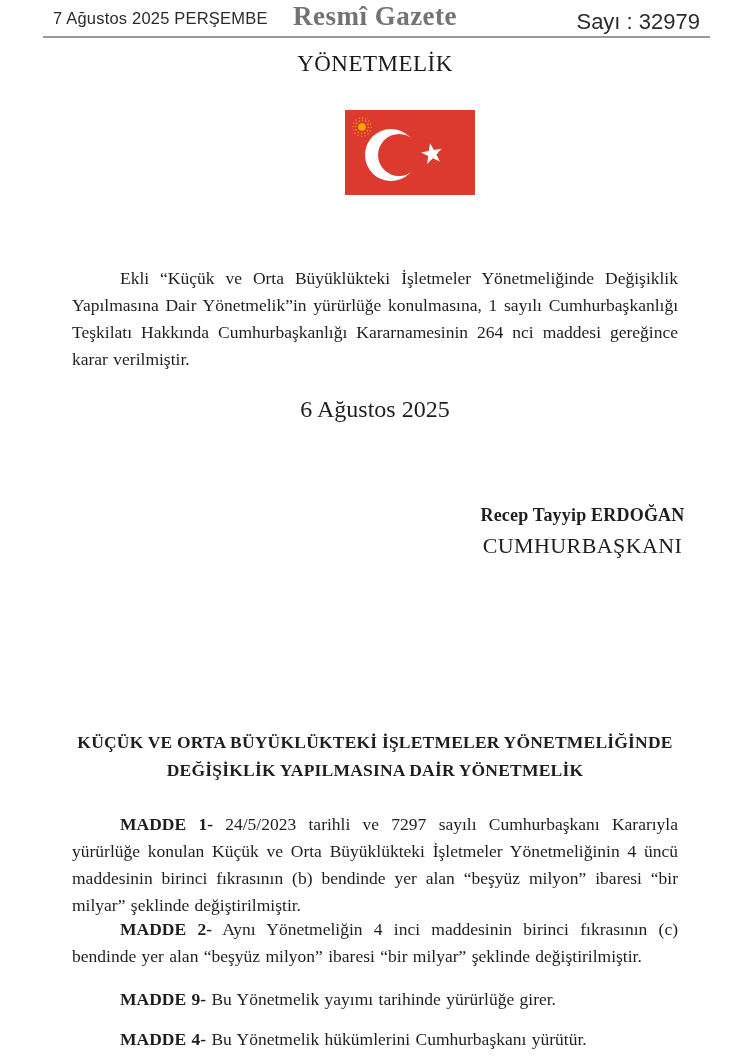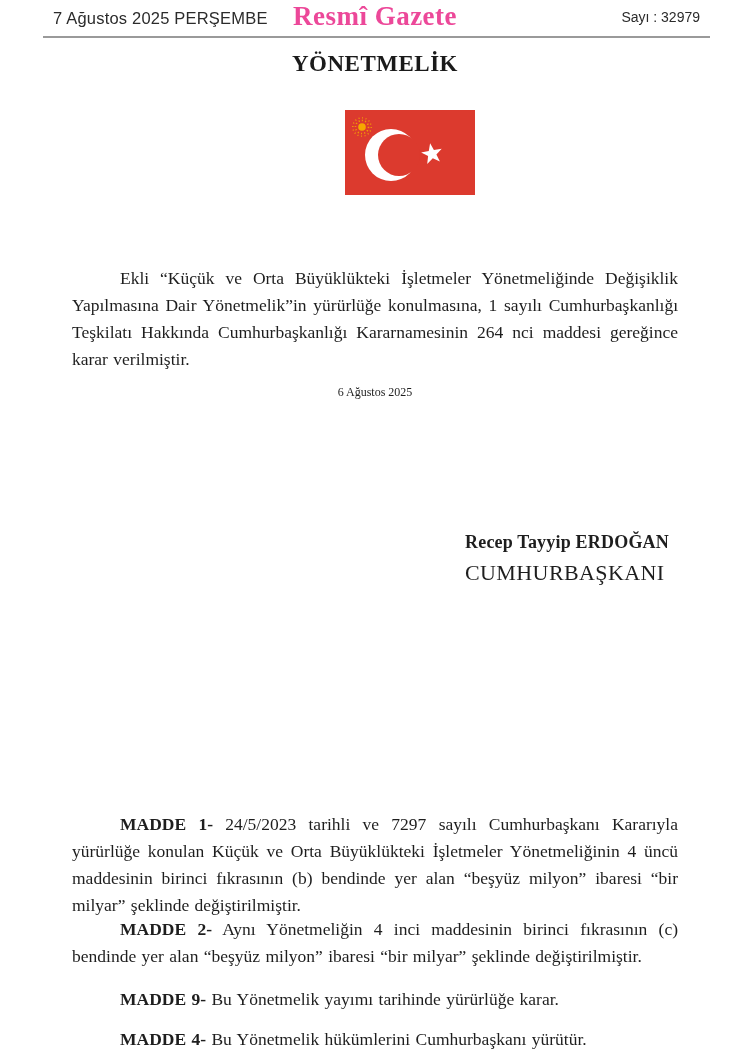--- a/index.html
+++ b/index.html
@@ -15,37 +15,37 @@
   }
   
   .hdr-date{
     position:absolute;top:9px;left:18px;
     font-family:"Liberation Sans","DejaVu Sans",sans-serif;
     font-size:16.5px;color:#2b2b2b;letter-spacing:.2px;
   }
   .hdr-title{
     position:absolute;top:1px;left:0;right:0;
     text-align:center;
-    font-size:27px;font-weight:bold;color:#ec4899;
+    font-size:27px;font-weight:bold;color:#737373;
     letter-spacing:.5px;
   }
   .hdr-issue{
     position:absolute;top:9px;right:15px;
     font-family:"Liberation Sans","DejaVu Sans",sans-serif;
-    font-size:14px;color:#2b2b2b;
+    font-size:22px;color:#2b2b2b;
   }
   .hdr-rule{
     position:absolute;top:36px;left:8px;right:5px;
     border-top:2px solid #9a9a9a;height:0;
   }
   
   .doc-type{
     position:absolute;top:51px;left:0;right:0;
     text-align:center;
-    font-size:23px;font-weight:bold;color:#1a1a1a;
+    font-size:23px;font-weight:normal;color:#1a1a1a;
     letter-spacing:.5px;
   }
   
   .flag{
     position:absolute;top:110px;left:310px;
     width:130px;height:85px;line-height:0;
   }
   
   .karar{
     position:absolute;top:215px;left:77px;
@@ -53,27 +53,26 @@
   }
   .para{
     position:absolute;left:37px;right:37px;
     font-size:17.5px;line-height:27px;
     text-align:justify;
     text-indent:48px;
     word-spacing:1px;
   }
   .intro{top:247px;}
   .date-line{
-    position:absolute;top:385px;left:0;right:0;
-    text-align:center;font-size:12px;
+    position:absolute;top:396px;left:0;right:0;
+    text-align:center;font-size:24px;
   }
   .sig{
     position:absolute;top:505px;left:430px;right:15px;
-    text-align:left;
-    margin-top:27px;
+    text-align:center;
   }
   .sig-name{font-size:18px;font-weight:bold;letter-spacing:.2px;}
   .sig-title{font-size:22px;margin-top:7px;letter-spacing:.4px;}
   .reg-title{
     position:absolute;top:728px;left:37px;right:37px;
     text-align:center;
     font-size:17.5px;font-weight:bold;line-height:28px;
     letter-spacing:.2px;
   }
   .art1{top:793px;}
@@ -114,22 +113,26 @@
 
   <p class="para intro">Ekli “Küçük ve Orta Büyüklükteki İşletmeler Yönetmeliğinde Değişiklik Yapılmasına Dair Yönetmelik”in yürürlüğe konulmasına, 1 sayılı Cumhurbaşkanlığı Teşkilatı Hakkında Cumhurbaşkanlığı Kararnamesinin 264 nci maddesi gereğince karar verilmiştir.</p>
 
   <div class="date-line">6 Ağustos 2025</div>
 
   <div class="sig">
     <div class="sig-name">Recep Tayyip ERDOĞAN</div>
     <div class="sig-title">CUMHURBAŞKANI</div>
   </div>
 
+  <div class="reg-title">
+    <div>KÜÇÜK VE ORTA BÜYÜKLÜKTEKİ İŞLETMELER YÖNETMELİĞİNDE</div>
+    <div>DEĞİŞİKLİK YAPILMASINA DAİR YÖNETMELİK</div>
+  </div>
 
   <p class="para art1"><span class="art-label">MADDE 1-</span><span> 24/5/2023 tarihli ve 7297 sayılı Cumhurbaşkanı Kararıyla yürürlüğe konulan Küçük ve Orta Büyüklükteki İşletmeler Yönetmeliğinin 4 üncü maddesinin birinci fıkrasının (b) bendinde yer alan “beşyüz milyon” ibaresi “bir milyar” şeklinde değiştirilmiştir.</span></p>
 
   <p class="para art2"><span class="art-label">MADDE 2-</span><span> Aynı Yönetmeliğin 4 inci maddesinin birinci fıkrasının (c) bendinde yer alan “beşyüz milyon” ibaresi “bir milyar” şeklinde değiştirilmiştir.</span></p>
 
-  <p class="para art3"><span class="art-label">MADDE 9-</span><span> Bu Yönetmelik yayımı tarihinde yürürlüğe karar.</span></p>
+  <p class="para art3"><span class="art-label">MADDE 9-</span><span> Bu Yönetmelik yayımı tarihinde yürürlüğe girer.</span></p>
 
   <p class="para art4"><span class="art-label">MADDE 4-</span><span> Bu Yönetmelik hükümlerini Cumhurbaşkanı yürütür.</span></p>
 
 </div>
 
 </body></html>

